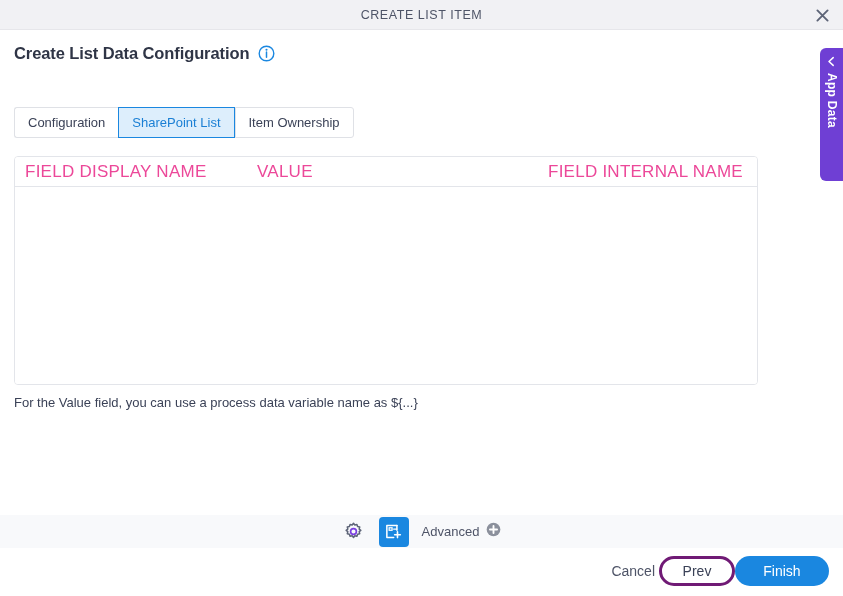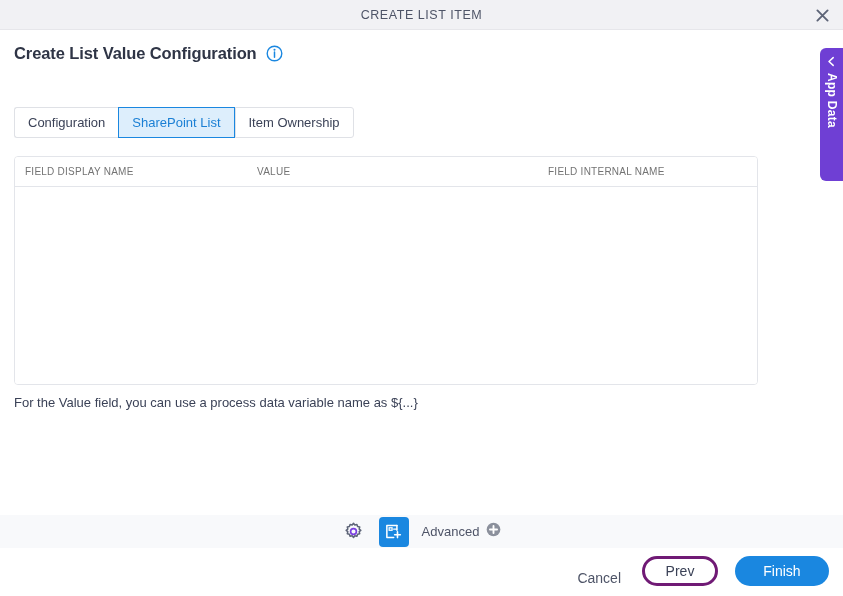--- a/index.html
+++ b/index.html
@@ -140,22 +140,22 @@
     overflow: hidden;
   }
   .table-header {
     display: flex;
     height: 29px;
     align-items: center;
     border-bottom: 1px solid #e3e5ea;
     background: #ffffff;
   }
   .th {
-    font-size: 10px;
-    color: #737373;
+    font-size: 17px;
+    color: #ec4899;
     letter-spacing: 0.25px;
     box-sizing: border-box;
     padding-left: 10px;
     white-space: nowrap;
   }
   .th-0 { width: 232px; }
   .th-1 { width: 219px; }
   .th-2 { flex: 1; }
   .table-body {
     height: 198px;
@@ -207,22 +207,21 @@
   .tool-advanced-label {
     font-size: 13px;
     color: #4e5467;
   }
 
   
   .footer {
     position: absolute;
     right: 14px; top: 556px;
     display: flex;
-    align-items: flex-end;
-    gap: 17px;
+    align-items: center;
   }
   .btn-link {
     font-size: 14px;
     color: #4e5467;
     background: none;
     border: none;
     cursor: pointer;
     padding: 0 4px;
     font-family: inherit;
   }
@@ -257,21 +256,21 @@
 <div class="titlebar">
   <div class="titlebar-text">CREATE LIST ITEM</div>
   <div class="titlebar-close">
     <svg width="15" height="15" viewBox="0 0 15 15" aria-hidden="true">
       <path d="M2.4 2.4 L12.6 12.6 M12.6 2.4 L2.4 12.6" stroke="#5d6477" stroke-width="1.9" stroke-linecap="round"></path>
     </svg>
   </div>
 </div>
 
 <div class="page-heading">
-  <div class="page-title">Create List Value Configuration</div>
+  <div class="page-title">Create List Data Configuration</div>
   <span>
     <svg class="info-icon" width="17" height="17" viewBox="0 0 17 17" aria-hidden="true">
       <circle cx="8.5" cy="8.5" r="7.3" fill="none" stroke="#1a87e0" stroke-width="1.4"></circle>
       <circle cx="8.5" cy="4.7" r="1.05" fill="#1a87e0"></circle>
       <path d="M8.5 7.1 L8.5 12.3" stroke="#1a87e0" stroke-width="1.5" stroke-linecap="round"></path>
     </svg>
   </span>
 </div>
 
 <div class="appdata-tab">

